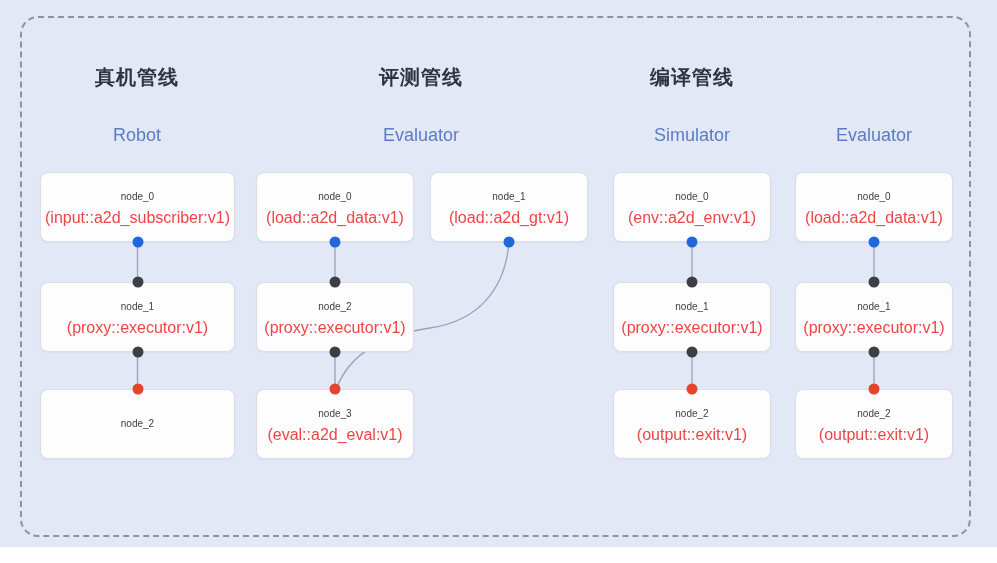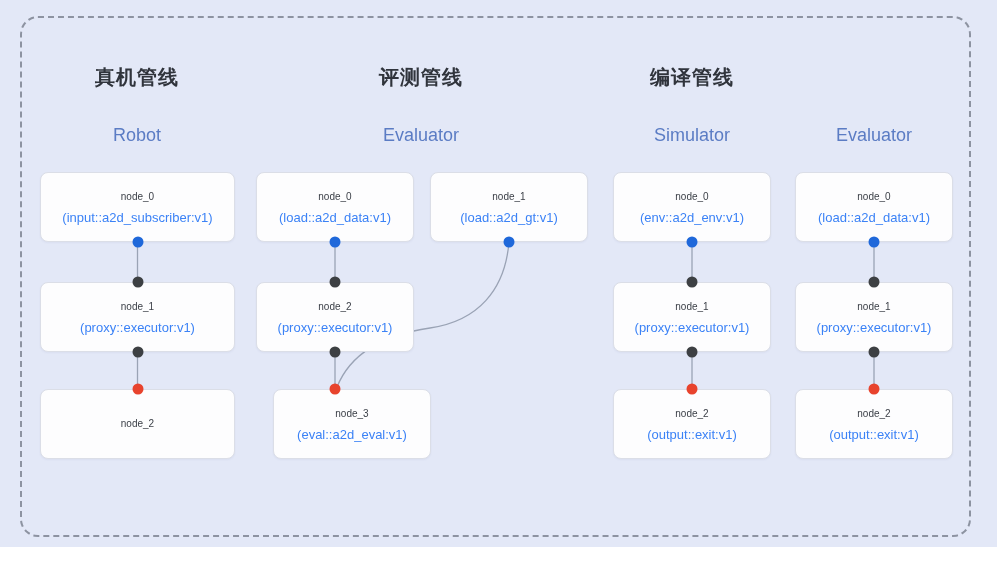--- a/index.html
+++ b/index.html
@@ -22,21 +22,21 @@
     position:absolute; width:240px; text-align:center; top:125px;
     font-size:18px; font-weight:400; color:#5b7cc4; z-index:2;
   }
   .node {
     position:absolute; height:70px; z-index:2;
     background:#fdfdfe; border:1px solid #dbdee7; border-radius:8px;
     display:flex; flex-direction:column; align-items:center; justify-content:center;
     gap:5px; box-shadow:0 1px 2px rgba(40,60,110,0.05);
   }
   .nt { font-size:10px; color:#3c4048; line-height:16px; }
-  .ns { font-size:13px; color:#3b82f6; line-height:15px; }
+  .ns { font-size:16px; color:#ef4444; line-height:15px; }
   .dot {
     position:absolute; width:11px; height:11px; border-radius:50%;
     transform:translate(-50%,-50%); z-index:3;
   }
   .dot.out { background:#1f68da; }
   .dot.mid { background:#3d4043; }
   .dot.in  { background:#e8432d; }
 </style>
 </head>
 <body>
@@ -89,21 +89,21 @@
     <div class="ns">(load::a2d_data:v1)</div>
   </div>
   <div class="node" style="left:430px;top:172px;width:158px">
     <div class="nt">node_1</div>
     <div class="ns">(load::a2d_gt:v1)</div>
   </div>
   <div class="node" style="left:256px;top:282px;width:158px">
     <div class="nt">node_2</div>
     <div class="ns">(proxy::executor:v1)</div>
   </div>
-  <div class="node" style="left:273px;top:389px;width:158px">
+  <div class="node" style="left:256px;top:389px;width:158px">
     <div class="nt">node_3</div>
     <div class="ns">(eval::a2d_eval:v1)</div>
   </div>
 
   <div class="node" style="left:613px;top:172px;width:158px">
     <div class="nt">node_0</div>
     <div class="ns">(env::a2d_env:v1)</div>
   </div>
   <div class="node" style="left:613px;top:282px;width:158px">
     <div class="nt">node_1</div>

